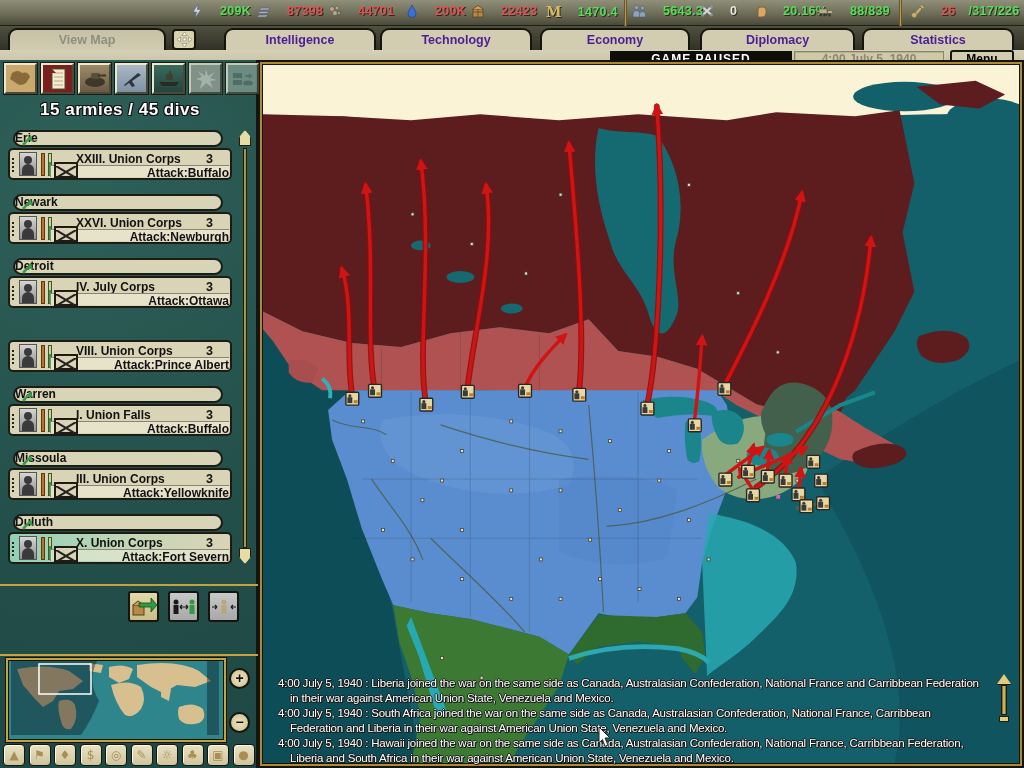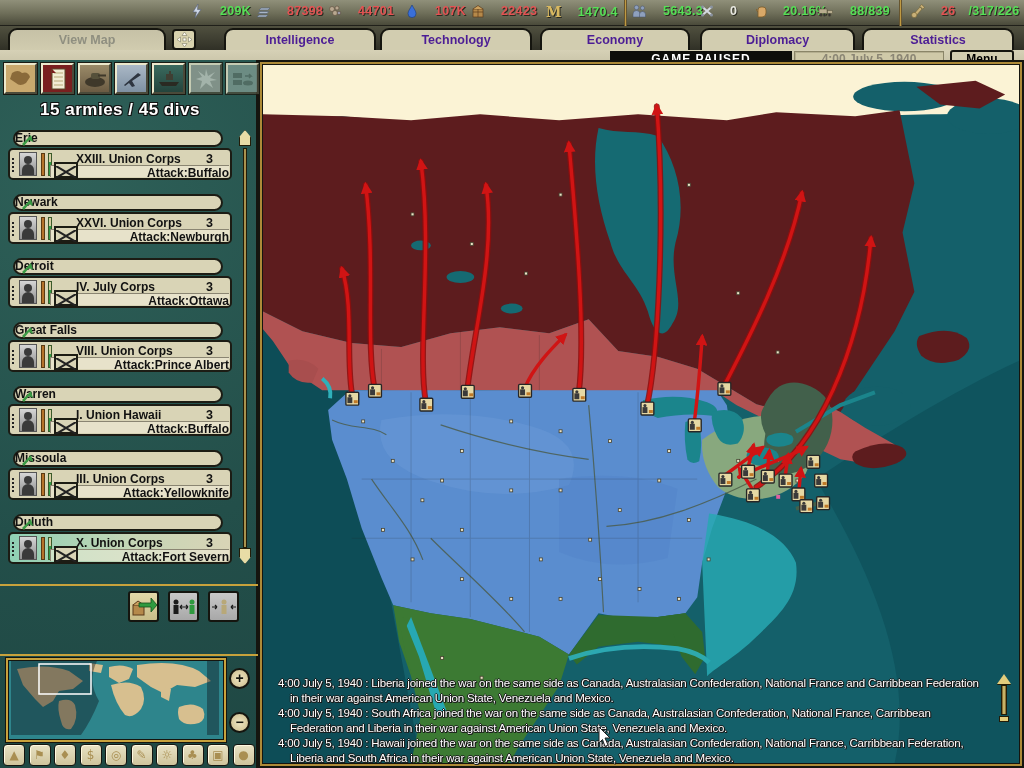--- a/index.html
+++ b/index.html
@@ -155,21 +155,21 @@
           <circle cx="7" cy="9" r="2.5"></circle>
           <circle cx="11" cy="9" r="1.8" fill="#9a9aa8"></circle>
         </g>
       </svg>
     <span class="v-red">44701</span>
   </div>
   <div class="res" style="left:405px">
     <svg width="14" height="14">
         <path d="M7,1 C9,5 11,7 11,9.6 A4,4 0 1 1 3,9.6 C3,7 5,5 7,1 Z" fill="#3a6fd8" stroke="#1a3a7a" stroke-width=".6"></path>
       </svg>
-    <span class="v-red">107K</span>
+    <span class="v-red">200K</span>
   </div>
   <div class="res" style="left:471px">
     <svg width="14" height="14">
         <g stroke="#5a3a1a" stroke-width=".7">
           <rect x="2" y="5" width="10" height="8" fill="#b5894a"></rect>
           <path d="M2,5 L7,1.5 12,5" fill="#caa05e"></path>
           <path d="M2,8 h10 M7,5 v8" fill="none"></path>
         </g>
       </svg>
     <span class="v-red">22423</span>
@@ -653,25 +653,20 @@
     <div class="orgbar"></div>
     <div class="strbar"></div>
     <div class="u-name">IV. July Corps</div>
     <div class="u-count">3</div>
     <div class="u-order">Attack:Ottawa</div>
     <div class="inf-icon"><svg width="20" height="12">
           <path d="M0,0 L20,12 M20,0 L0,12" stroke="#222" stroke-width="2"></path>
         </svg></div>
   </div>
 
-  <div class="loc-pill" style="top:262px">
-    <svg width="14" height="14">
-        <path d="M11,2 L13,9 9,7 4,13 2,11 8,5 Z" fill="#3a9a44"></path>
-      </svg>
-    <span>Great Falls</span></div>
   <div class="card" style="top:280px">
     <div class="dots"></div>
     <div class="portrait"><svg width="16" height="22">
           <circle cx="8" cy="7" r="4" fill="#3a3a3a"></circle>
           <path d="M2,22 v-5 a6,6 0 0 1 12,0 v5 z" fill="#3a3a3a"></path>
         </svg></div>
     <div class="orgbar"></div>
     <div class="strbar"></div>
     <div class="u-name">VIII. Union Corps</div>
     <div class="u-count">3</div>
@@ -687,21 +682,21 @@
       </svg>
     <span>Warren</span></div>
   <div class="card" style="top:344px">
     <div class="dots"></div>
     <div class="portrait"><svg width="16" height="22">
           <circle cx="8" cy="7" r="4" fill="#3a3a3a"></circle>
           <path d="M2,22 v-5 a6,6 0 0 1 12,0 v5 z" fill="#3a3a3a"></path>
         </svg></div>
     <div class="orgbar"></div>
     <div class="strbar"></div>
-    <div class="u-name">I. Union Hawaii</div>
+    <div class="u-name">I. Union Falls</div>
     <div class="u-count">3</div>
     <div class="u-order">Attack:Buffalo</div>
     <div class="inf-icon"><svg width="20" height="12">
           <path d="M0,0 L20,12 M20,0 L0,12" stroke="#222" stroke-width="2"></path>
         </svg></div>
   </div>
 
   <div class="loc-pill" style="top:390px">
     <svg width="14" height="14">
         <path d="M11,2 L13,9 9,7 4,13 2,11 8,5 Z" fill="#3a9a44"></path>

